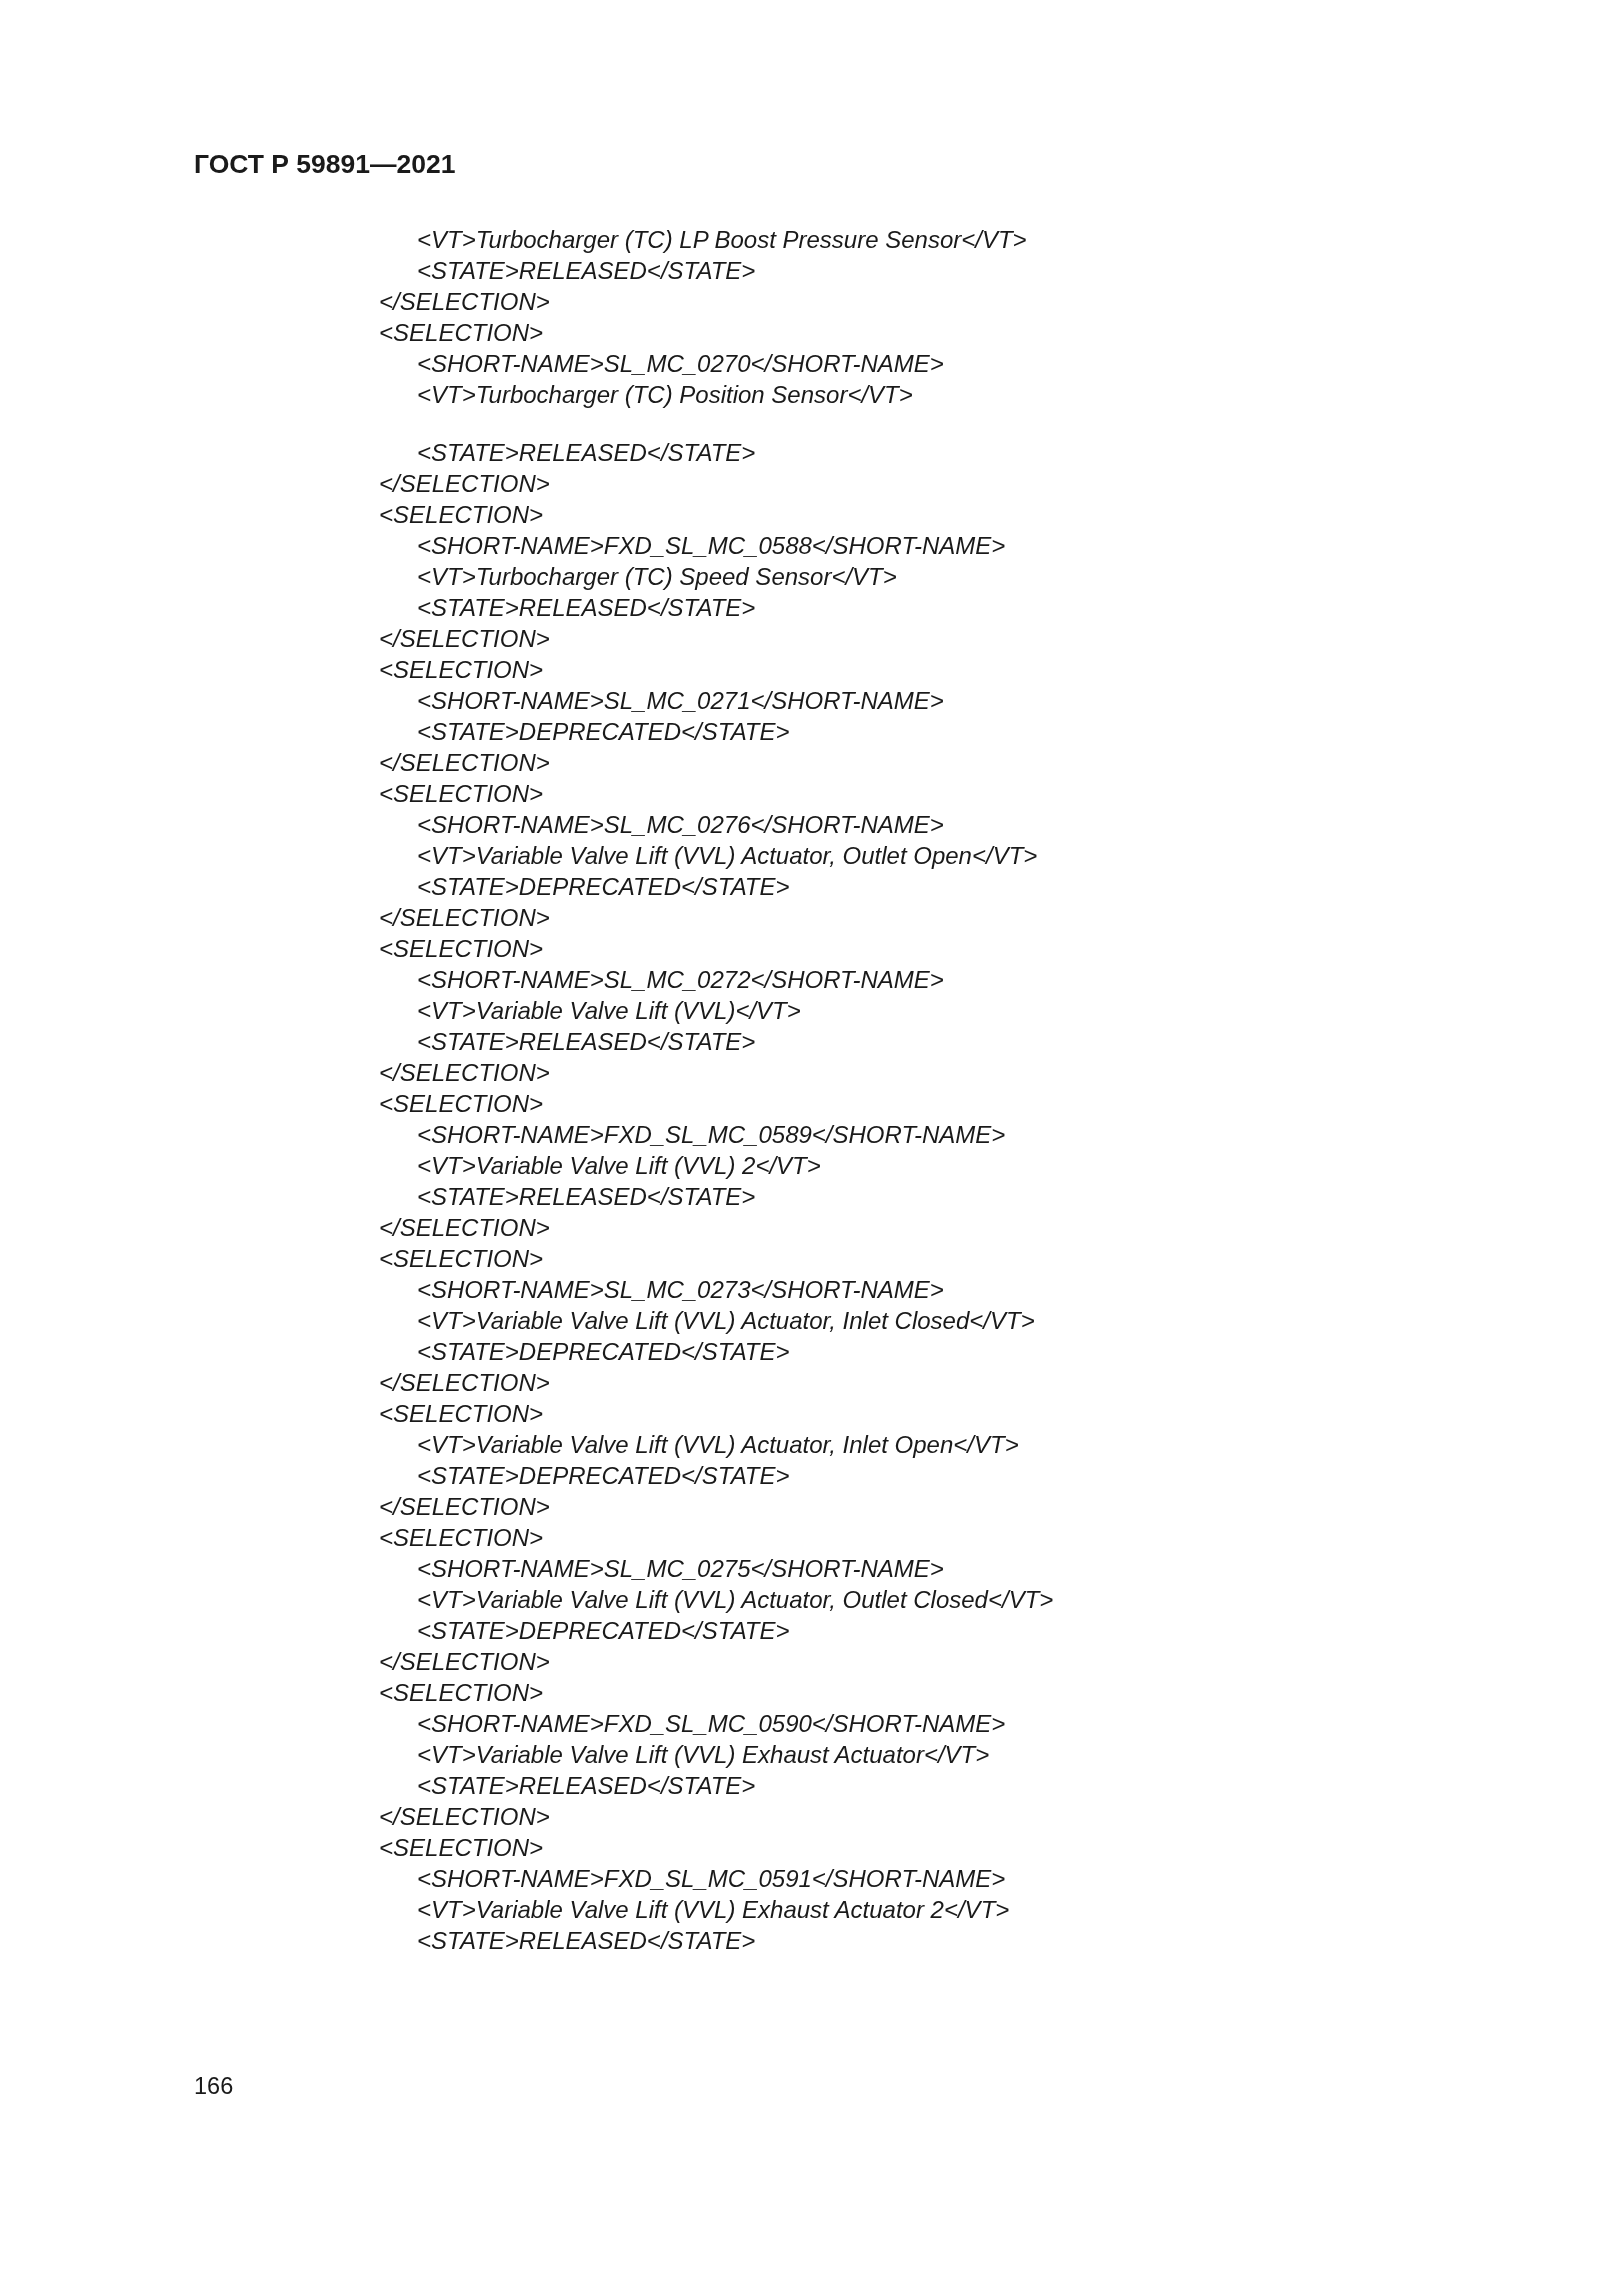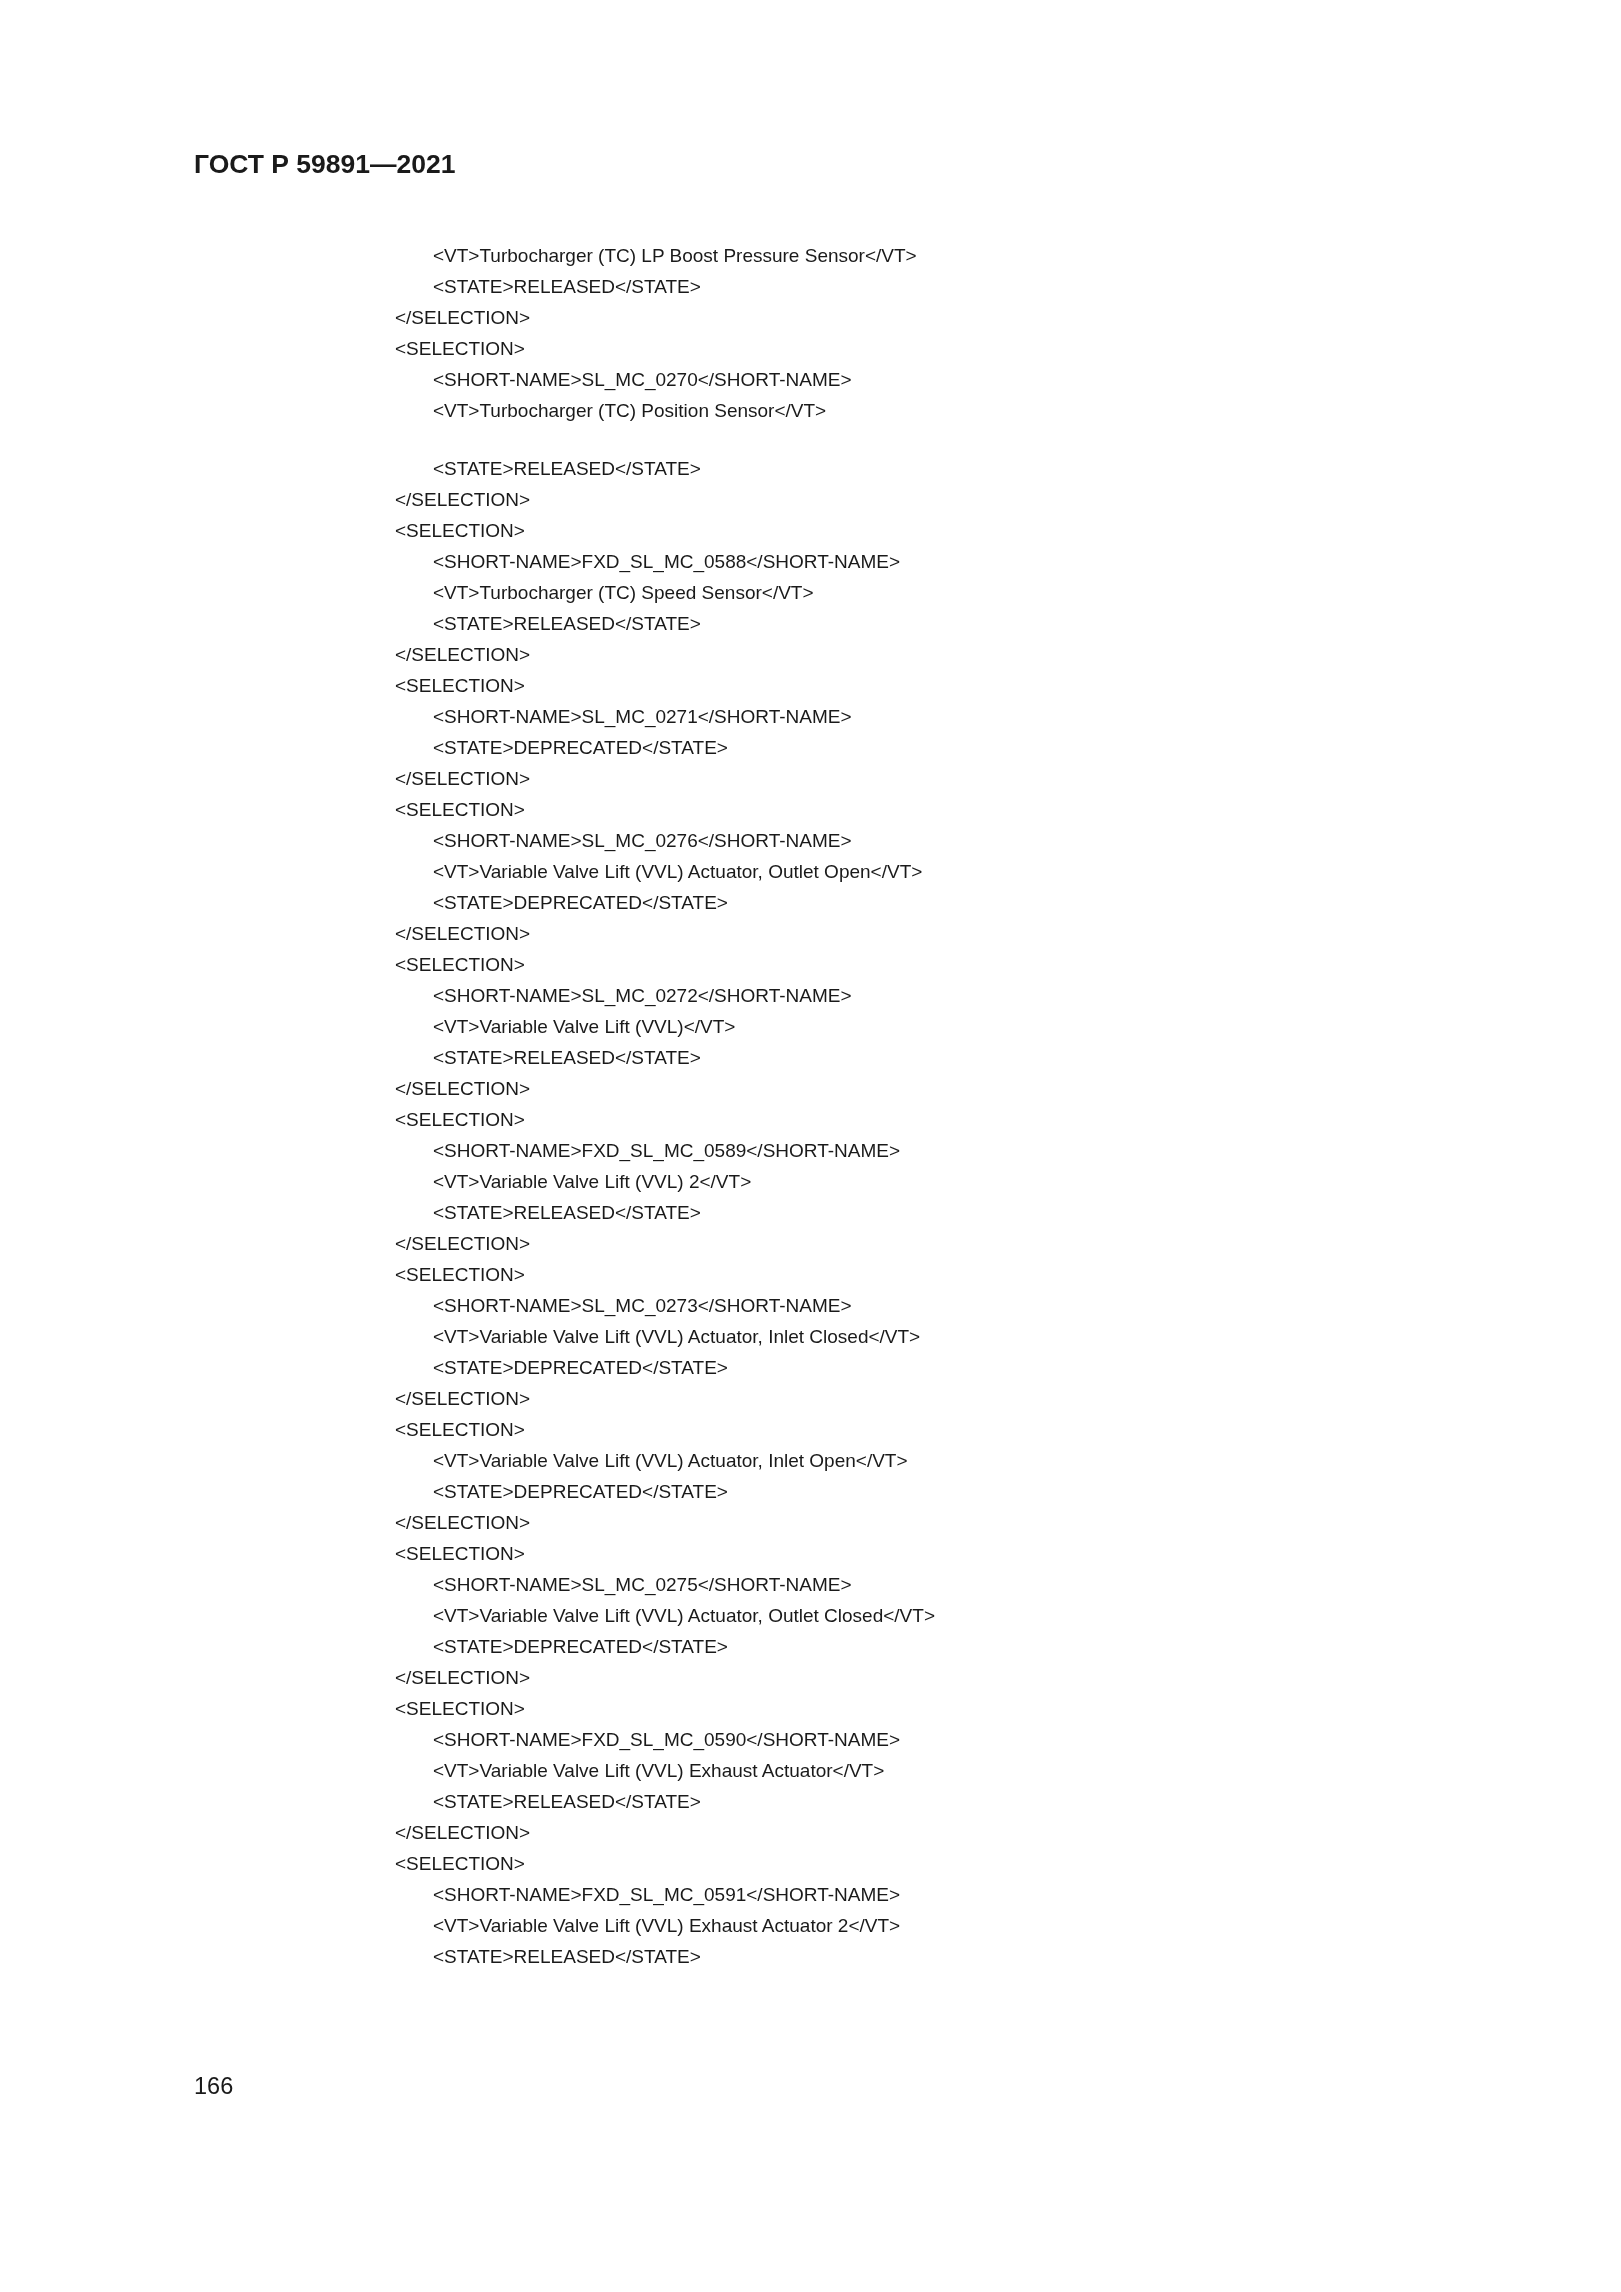--- a/index.html
+++ b/index.html
@@ -22,25 +22,26 @@
       font-size: 26.5px;
       line-height: 31px;
       font-weight: bold;
       white-space: pre;
       margin: 0;
     }
     .xml-listing {
       position: absolute;
       left: 379px;
       top: 224px;
-      margin: 16px;
+      margin: 0;
       padding: 0;
       list-style: none;
-      font-size: 19px;
+      font-size: 24px;
       line-height: 31px;
+      font-style: italic;
     }
     .xml-line {
       display: block;
       height: 31px;
       white-space: pre;
     }
     .xml-line.indent-1 {
       padding-left: 38px;
     }
     .xml-line.gap-before {

